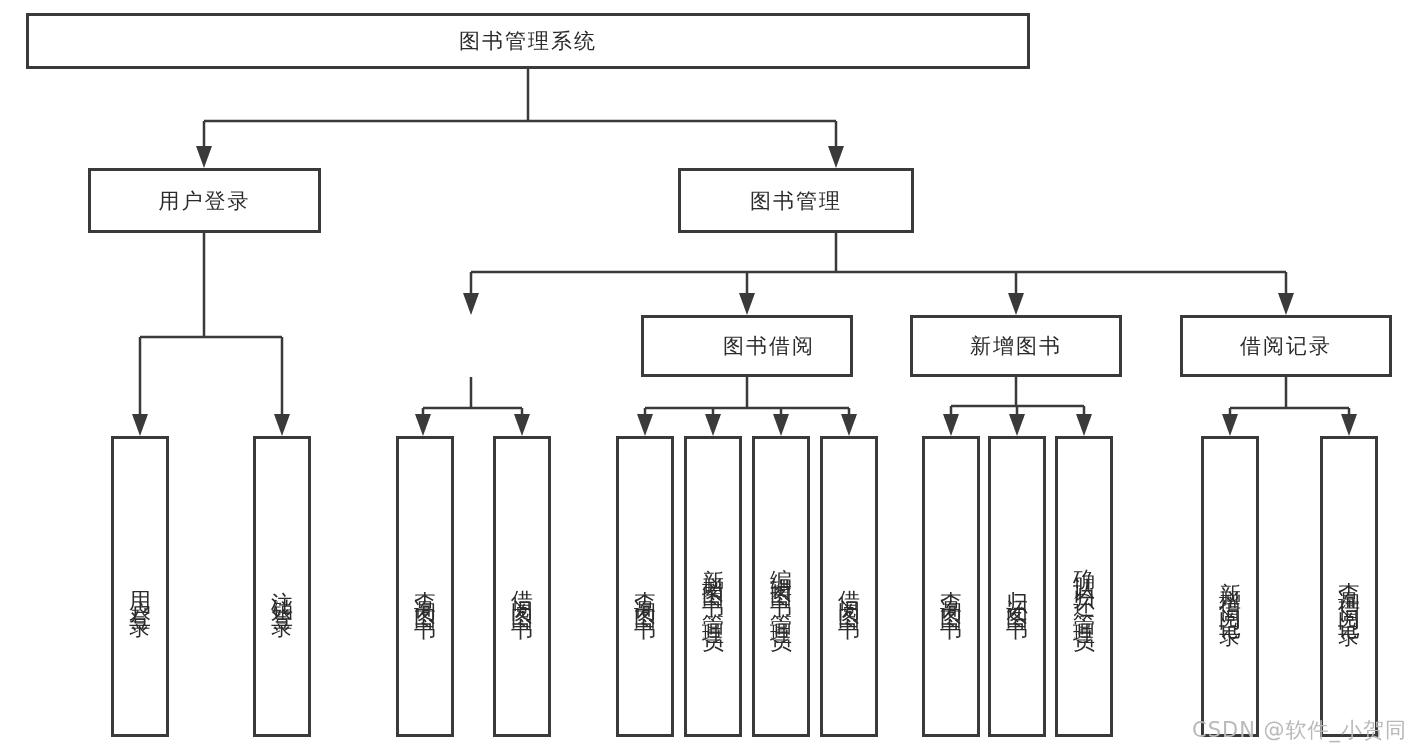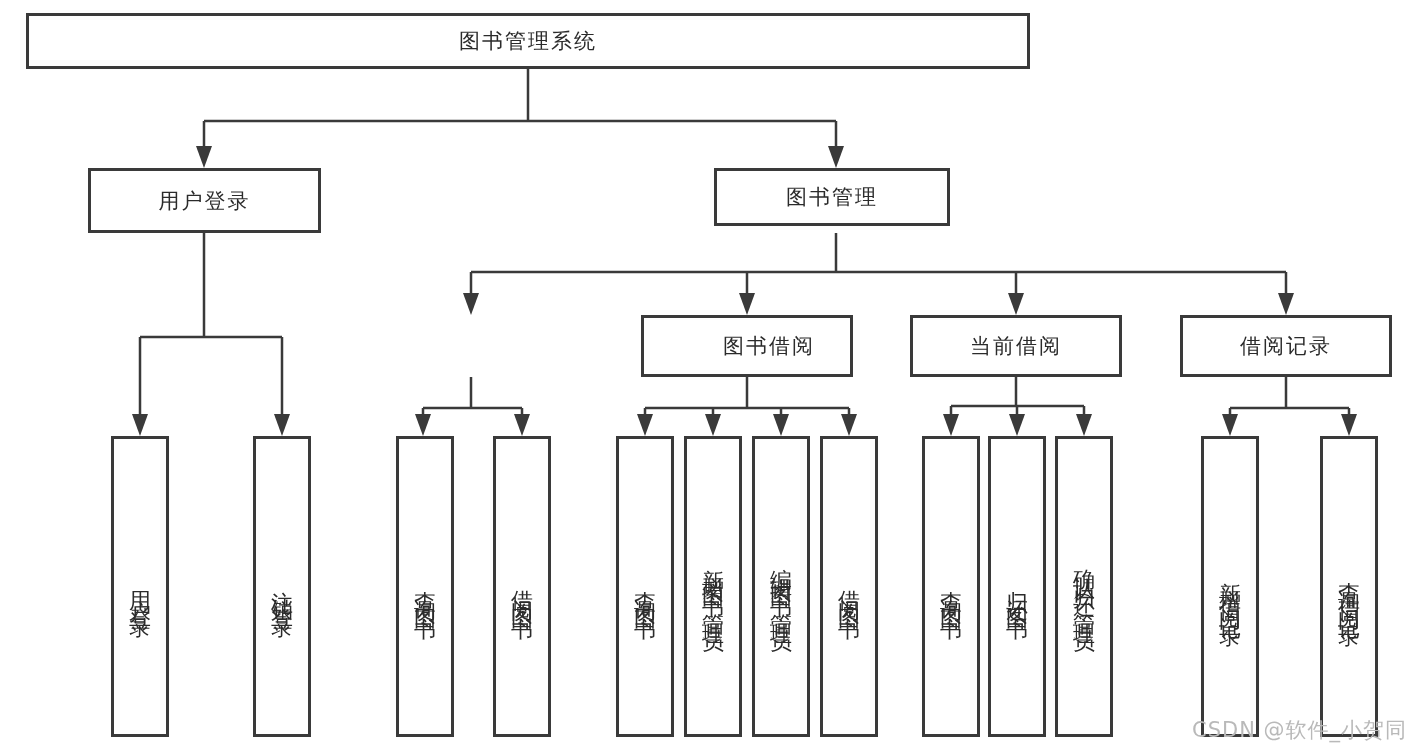--- a/index.html
+++ b/index.html
@@ -85,24 +85,24 @@
       <polygon points="1003,414 1019,414 1011,436"></polygon>
       <polygon points="1070,414 1086,414 1078,436"></polygon>
       <polygon points="1216,414 1232,414 1224,436"></polygon>
       <polygon points="1335,414 1351,414 1343,436"></polygon>
     </g>
   </svg>
 
   <div class="node hbox" style="left:20px; top:13px; width:1004px; height:56px;">图书管理系统</div>
 
   <div class="node hbox" style="left:82px; top:168px; width:233px; height:65px;">用户登录</div>
-  <div class="node hbox" style="left:708px; top:168px; width:236px; height:58px;">图书管理</div>
+  <div class="node hbox" style="left:672px; top:168px; width:236px; height:65px;">图书管理</div>
 
   <div class="node hbox" style="left:635px; top:315px; width:212px; height:62px;padding-left:44px;">图书借阅</div>
-  <div class="node hbox" style="left:904px; top:315px; width:212px; height:62px;">当前借阅</div>
+  <div class="node hbox" style="left:904px; top:315px; width:212px; height:62px;">新增图书</div>
   <div class="node hbox" style="left:1174px; top:315px; width:212px; height:62px;">借阅记录</div>
 
   <div class="node vbox" style="left:105px; top:436px; width:58px; height:301px;">用户登录</div>
   <div class="node vbox" style="left:247px; top:436px; width:58px; height:301px;">注销登录</div>
 
   <div class="node vbox" style="left:390px; top:436px; width:58px; height:301px;">查询图书</div>
   <div class="node vbox" style="left:487px; top:436px; width:58px; height:301px;">借阅图书</div>
 
   <div class="node vbox" style="left:610px; top:436px; width:58px; height:301px;">查询图书</div>
   <div class="node vbox" style="left:678px; top:436px; width:58px; height:301px;">新增图书（管理员）</div>

